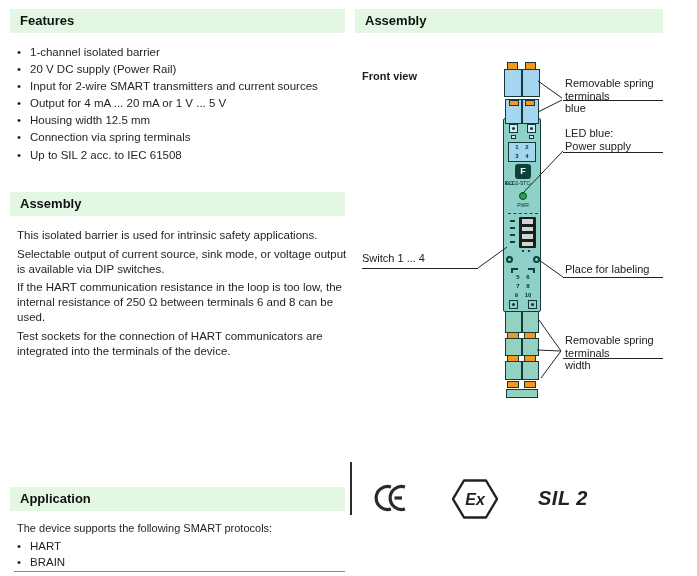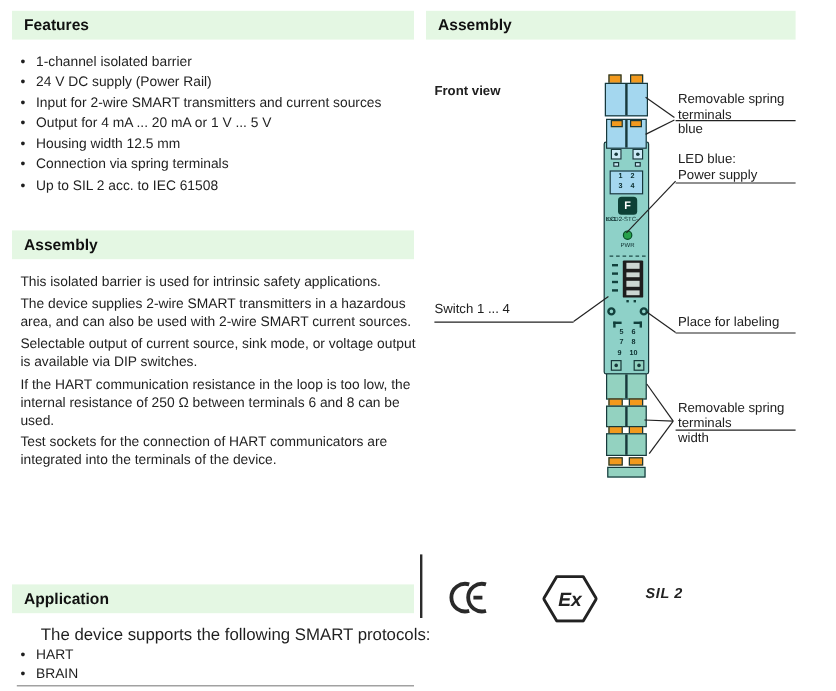--- a/index.html
+++ b/index.html
@@ -11,21 +11,21 @@
   html,body{background:#fff;}
   .page{position:relative;width:663px;height:576px;background:#ffffff;overflow:hidden;
     font-family:"Liberation Sans",sans-serif;color:var(--ink);}
   .band{position:absolute;width:335px;height:24px;background:var(--band_bg);
     font-size:13px;font-weight:bold;line-height:24px;padding-left:10px;color:#111;}
   .bullet-list{position:absolute;list-style:none;font-size:11.5px;}
   .bullet-list li{position:relative;padding-left:16px;line-height:17.1px;}
   .bullet-list li::before{content:"•";position:absolute;left:3px;}
   .paras{position:absolute;width:330px;font-size:11.5px;}
   .paras p{line-height:15px;margin:0 0 3.5px 0;}
-  .intro{position:absolute;width:330px;font-size:14px;line-height:15px;margin-left:17px;}
+  .intro{position:absolute;width:330px;font-size:11px;line-height:15px;}
   .app-list li{line-height:15.6px;}
   .hrule{position:absolute;border-top:1px solid var(--rule_gray);}
   .figure{position:absolute;left:355px;top:34px;width:342px;height:432px;}
   .fig-label{position:absolute;font-size:11px;line-height:12.5px;color:#202020;}
   .fig-label.bold{font-weight:bold;}
   .callout-svg{position:absolute;left:0;top:0;pointer-events:none;z-index:5;}
   
   .device{position:absolute;left:148px;top:28px;width:38px;height:341px;}
   .device div{position:absolute;}
   .cap{width:11px;height:8px;background:var(--orange);border:1px solid var(--outline);}
@@ -64,49 +64,48 @@
     border-top:2px solid #12403c;}
   .numrow2{left:0;width:38px;text-align:center;font-size:6px;font-weight:bold;
     color:#0b2d2d;word-spacing:5px;}
   .bottab{width:9px;height:9px;background:var(--green_term);border:1px solid var(--outline);}
   .bottab i{position:absolute;left:2px;top:2px;width:3px;height:3px;border-radius:50%;
     background:var(--outline);display:block;}
   .feet-bar{left:3px;top:327px;width:32px;height:9px;background:var(--green_term);
     border:1.5px solid var(--outline);}
   
   .cert{position:absolute;}
-  .sil{font-size:12px;font-weight:bold;font-style:italic;color:#222;letter-spacing:0.5px;}
+  .sil{font-size:20px;font-weight:bold;font-style:italic;color:#222;letter-spacing:0.5px;}
   .artifact{position:absolute;left:350px;top:462px;width:2px;height:53px;background:#2b2b2b;}
 </style>
 </head>
 <body>
 
 <div class="page">
 
   <div class="band" style="left:10px;top:9px;">
     <span>Features</span>
   </div>
 
   <ul class="bullet-list" style="left:14px;top:44px;width:330px;">
     <li>1-channel isolated barrier</li>
-    <li>24 V DC supply (Power Rail)</li>
+    <li>20 V DC supply (Power Rail)</li>
     <li>Input for 2-wire SMART transmitters and current sources</li>
     <li>Output for 4 mA ... 20 mA or 1 V ... 5 V</li>
     <li>Housing width 12.5 mm</li>
     <li>Connection via spring terminals</li>
     <li>Up to SIL 2 acc. to IEC 61508</li>
   </ul>
 
   <div class="band" style="left:10px;top:192px;">
     <span>Assembly</span>
   </div>
 
   <div class="paras" style="left:17px;top:228px;">
     <p>This isolated barrier is used for intrinsic safety applications.</p>
-    <p>The device supplies 2-wire SMART transmitters in a hazardous area, and can also be used with 2-wire SMART current sources.</p>
     <p>Selectable output of current source, sink mode, or voltage output is available via DIP switches.</p>
     <p>If the HART communication resistance in the loop is too low, the internal resistance of 250 Ω between terminals 6 and 8 can be used.</p>
     <p>Test sockets for the connection of HART communicators are integrated into the terminals of the device.</p>
   </div>
 
   <div class="band" style="left:10px;top:487px;">
     <span>Application</span>
   </div>
 
   <div class="intro" style="left:17px;top:521px;">The device supports the following SMART protocols:</div>

